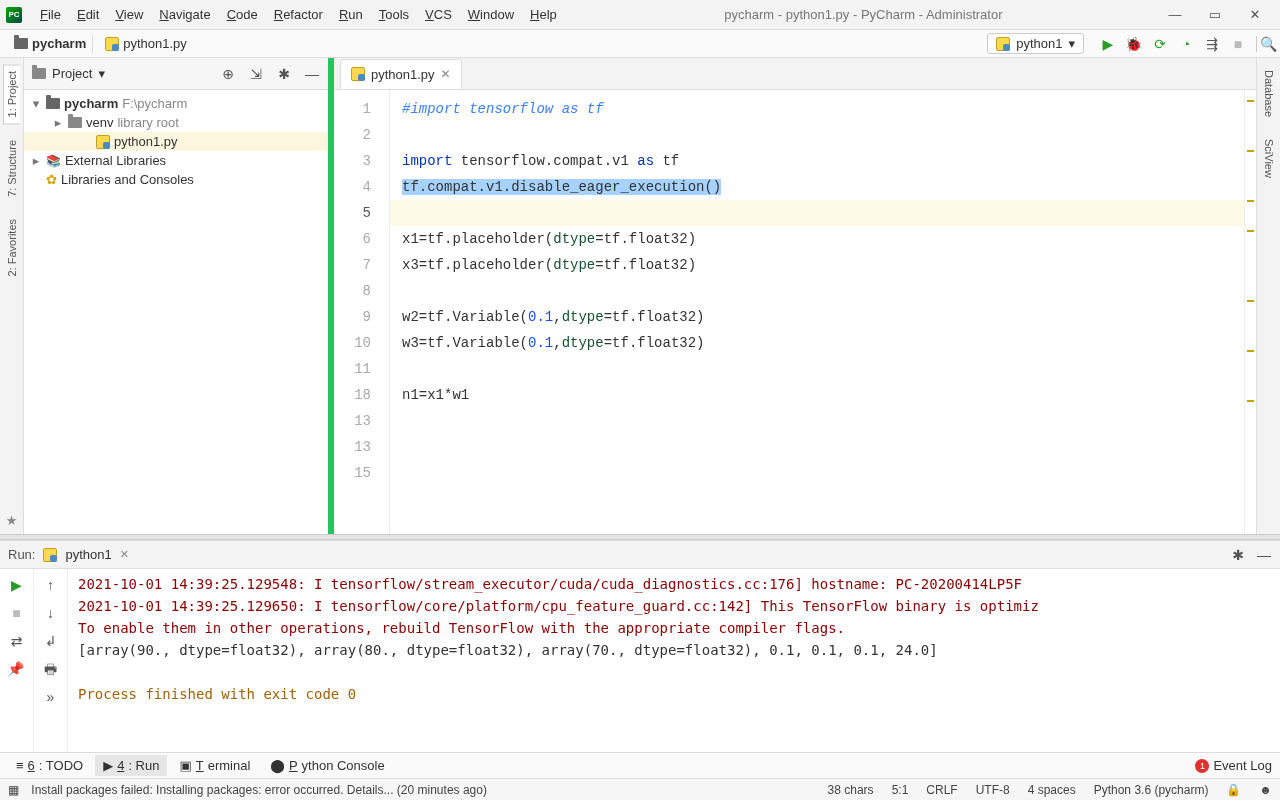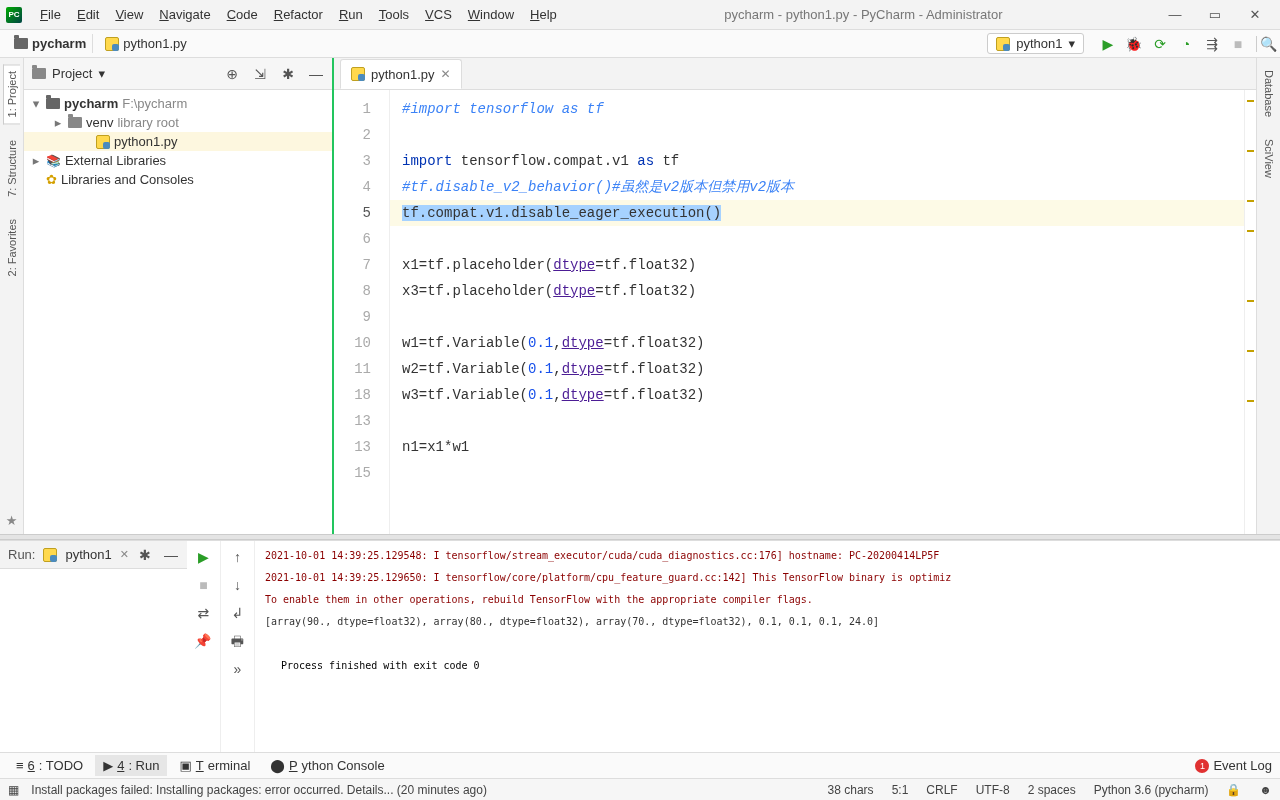--- a/index.html
+++ b/index.html
@@ -26,21 +26,21 @@
 .folder-icon.dark { background: #666; }
 .folder-icon::before { content: ""; position: absolute; top: -3px; left: 0; width: 5px; height: 3px; background: inherit; border-radius: 1px 1px 0 0; }
 
 .main { flex: 1; display: flex; min-height: 0; }
 .left-rail { width: 24px; background: #f3f3f3; border-right: 1px solid #ddd; display: flex; flex-direction: column; align-items: center; padding-top: 6px; gap: 10px; }
 .rail-tab { writing-mode: vertical-rl; transform: rotate(180deg); font-size: 11px; padding: 6px 2px; color: #555; cursor: pointer; }
 .rail-tab.active { background: #fff; border: 1px solid #ccc; border-left: none; }
 .right-rail { width: 24px; background: #f3f3f3; border-left: 1px solid #ddd; display: flex; flex-direction: column; align-items: center; padding-top: 6px; gap: 10px; }
 .right-rail .rail-tab { transform: none; }
 
-.project-pane { width: 310px; background: #fff; border-right: 2px solid #22c55e; display: flex; flex-direction: column; }
+.project-pane { width: 310px; background: #fff; border-right: 6px solid #22c55e; display: flex; flex-direction: column; }
 .pane-header { height: 32px; display: flex; align-items: center; padding: 0 8px; border-bottom: 1px solid #ddd; gap: 6px; background: #f6f6f6; }
 .pane-header .title { font-weight: 500; }
 .pane-icons { margin-left: auto; display: flex; gap: 12px; align-items: center; }
 .tree { padding: 4px 0; font-size: 13px; }
 .tree-row { display: flex; align-items: center; padding: 2px 6px; gap: 4px; }
 .tree-row .tw { width: 12px; text-align: center; color: #777; }
 .tree-row.lvl1 { padding-left: 28px; }
 .tree-row.lvl2 { padding-left: 56px; }
 .tree-row.sel { background: #fdf7df; }
 .muted { color: #888; }
@@ -53,38 +53,38 @@
 .code-area { flex: 1; display: flex; font-family: Consolas, "Courier New", monospace; font-size: 14px; line-height: 26px; overflow: hidden; }
 .gutter { width: 56px; background: #fff; border-right: 1px solid #eee; padding: 6px 0; }
 .gutter .ln { text-align: right; padding-right: 18px; color: #aaa; height: 26px; }
 .gutter .ln.cur { color: #555; }
 .code { flex: 1; padding: 6px 12px; position: relative; }
 .code .line { height: 26px; white-space: pre; }
 .code .current-line { position: absolute; left: 0; right: 0; height: 26px; background: #fdfae6; z-index: 0; }
 .code .line > * { position: relative; z-index: 1; }
 .tok-kw { color: #0033b3; }
 .tok-cmt { color: #3b82f6; font-style: italic; }
-.tok-param { color: #4c1d95; text-decoration: underline; }
+.tok-param { color: #14532d; }
 .tok-num { color: #1750eb; }
 .sel { background: #a6d2ff; }
 .marks { width: 12px; background: #fff; border-left: 1px solid #eee; position: relative; }
 .marks .m { position: absolute; left: 2px; right: 2px; height: 2px; background: #c4a000; }
 
 .splitter { height: 6px; background: #e4e4e4; border-top: 1px solid #ccc; border-bottom: 1px solid #ccc; cursor: row-resize; }
 
-.run-pane { height: 212px; display: flex; flex-direction: row; border-top: 1px solid #ddd; }
+.run-pane { height: 212px; display: flex; flex-direction: column; border-top: 1px solid #ddd; }
 .run-head { height: 28px; display: flex; align-items: center; padding: 0 8px; background: #f3f3f3; border-bottom: 1px solid #ddd; gap: 8px; }
 .run-head .title { color: #555; }
 .run-head .right { margin-left: auto; display: flex; gap: 10px; }
 .run-body { flex: 1; display: flex; }
 .run-left { width: 34px; border-right: 1px solid #eee; display: flex; flex-direction: column; align-items: center; padding: 8px 0; gap: 12px; }
 .run-left2 { width: 34px; border-right: 1px solid #eee; display: flex; flex-direction: column; align-items: center; padding: 8px 0; gap: 12px; }
-.console { flex: 1; padding: 4px 10px; font-family: Consolas, monospace; font-size: 10px; line-height: 22px; overflow: hidden; white-space: pre; }
+.console { flex: 1; padding: 4px 10px; font-family: Consolas, monospace; font-size: 14px; line-height: 22px; overflow: hidden; white-space: pre; }
 .t-warn { color: #8b0000; }
-.t-exit { color: #000000; margin-left: 16px; }
+.t-exit { color: #a16207; }
 
 .bottom-tabs { height: 26px; display: flex; align-items: center; border-top: 1px solid #ddd; background: #fafafa; padding: 0 8px; gap: 4px; font-size: 13px; }
 .bt { padding: 3px 8px; display: flex; align-items: center; gap: 4px; cursor: pointer; }
 .bt.active { background: #e6e6e6; }
 .event-log { margin-left: auto; display: flex; align-items: center; gap: 4px; }
 .dot-err { width: 14px; height: 14px; border-radius: 50%; background: #e03131; color: #fff; font-size: 9px; display: inline-flex; align-items: center; justify-content: center; }
 
 .statusbar { height: 22px; display: flex; align-items: center; border-top: 1px solid #ddd; background: #f6f6f6; padding: 0 8px; font-size: 12px; color: #444; gap: 12px; }
 .statusbar .right { margin-left: auto; display: flex; gap: 18px; align-items: center; }
 .lock { font-size: 12px; }
@@ -217,27 +217,25 @@
           <div class="ln">18</div>
           <div class="ln">13</div>
           <div class="ln">13</div>
           <div class="ln">15</div>
         </div>
       <div class="code" id="code">
           <div class="current-line" style="top: 110px;"></div>
           <div class="line"><span class="tok-cmt">#import tensorflow as tf</span></div>
           <div class="line"></div>
           <div class="line"><span class="tok-kw">import </span><span>tensorflow.compat.v1 </span><span class="tok-kw">as </span><span>tf</span></div>
-          <div class="line"><span class="tok-cmt">#tf.disable_v2_behavior()#虽然是v2版本但禁用v2版本</span></div>
           <div class="line"><span class="sel">tf.compat.v1.disable_eager_execution()</span></div>
           <div class="line"></div>
           <div class="line"><span>x1=tf.placeholder(</span><span class="tok-param">dtype</span><span>=tf.float32)</span></div>
           <div class="line"><span>x3=tf.placeholder(</span><span class="tok-param">dtype</span><span>=tf.float32)</span></div>
           <div class="line"></div>
-          <div class="line"><span>w1=tf.Variable(</span><span class="tok-num">0.1</span><span>,</span><span class="tok-param">dtype</span><span>=tf.float32)</span></div>
           <div class="line"><span>w2=tf.Variable(</span><span class="tok-num">0.1</span><span>,</span><span class="tok-param">dtype</span><span>=tf.float32)</span></div>
           <div class="line"><span>w3=tf.Variable(</span><span class="tok-num">0.1</span><span>,</span><span class="tok-param">dtype</span><span>=tf.float32)</span></div>
           <div class="line"></div>
           <div class="line"><span>n1=x1*w1</span></div>
         </div>
       <div class="marks">
         <div class="m" style="top:10px"></div>
           <div class="m" style="top:60px"></div>
         <div class="m" style="top:110px"></div>
           <div class="m" style="top:140px"></div>
@@ -298,18 +296,18 @@
 </div>
 
 <div class="statusbar">
   <span>▦</span>
   <span>Install packages failed: Installing packages: error occurred. Details... (20 minutes ago)</span>
   <div class="right">
     <span>38 chars</span>
     <span>5:1</span>
     <span>CRLF</span>
     <span>UTF-8</span>
-    <span>2 spaces</span>
+    <span>4 spaces</span>
     <span>Python 3.6 (pycharm)</span>
     <span class="lock">🔒</span>
     <span>☻</span>
   </div>
 </div>
 
 </body></html>

